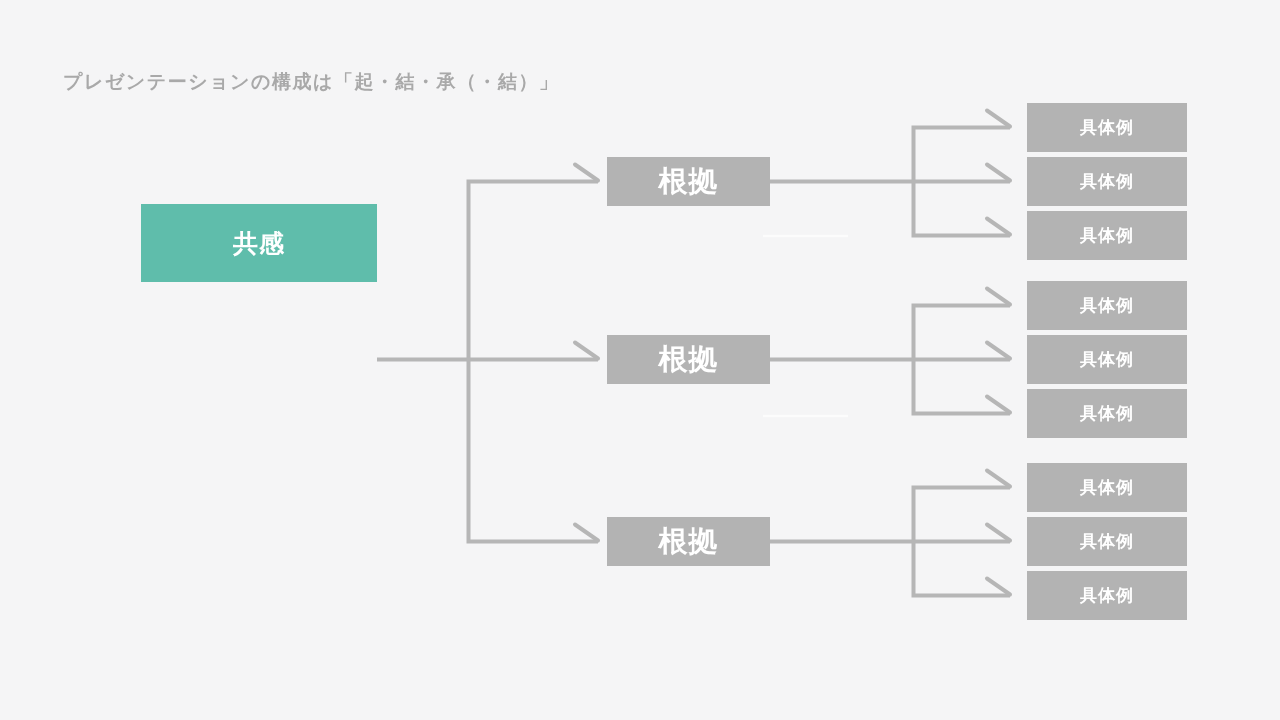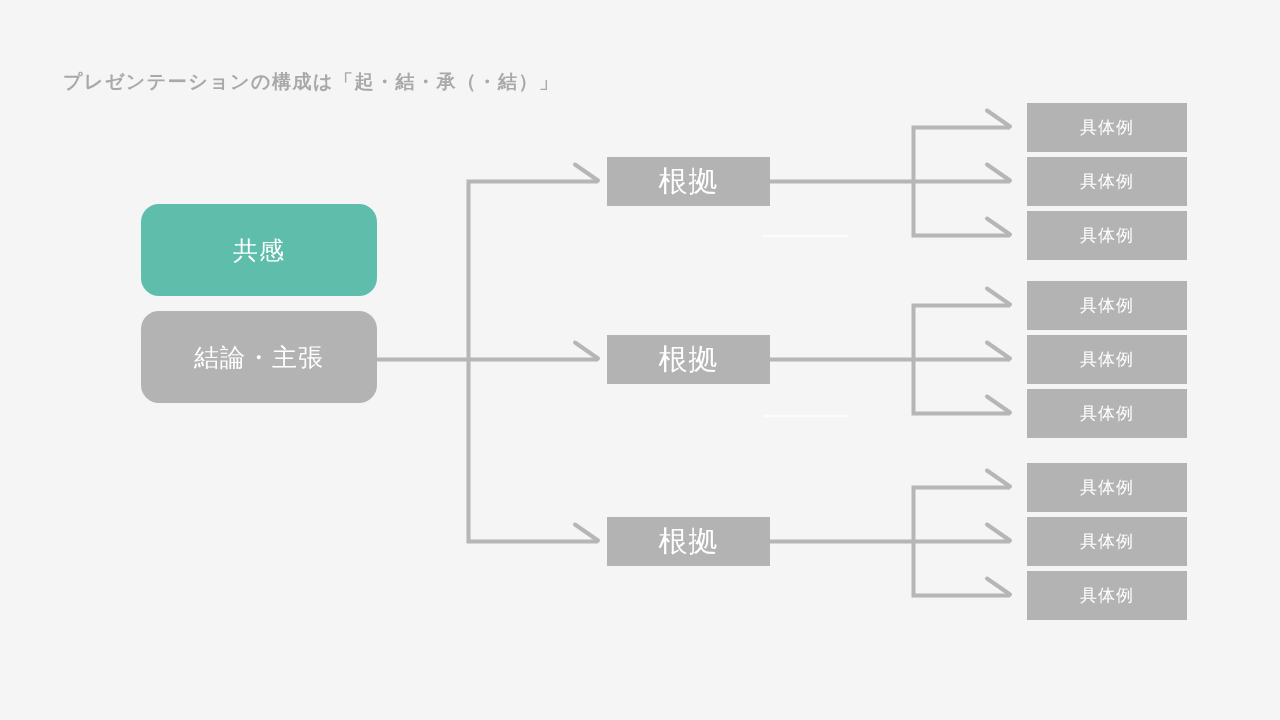--- a/index.html
+++ b/index.html
@@ -9,25 +9,25 @@
     font-family:"Liberation Sans",sans-serif;
   }
   .canvas{position:absolute;inset:0;width:1280px;height:720px;}
   .slide-title{
     position:absolute;left:63px;top:69px;
     font-size:19px;font-weight:bold;letter-spacing:1.5px;
     color:var(--c-title-gray,#A9A9A9);white-space:nowrap;
   }
   .box{
     position:absolute;display:flex;align-items:center;justify-content:center;
-    color:var(--c-box-text,#FFFFFF);font-weight:normal;text-align:right;
+    color:var(--c-box-text,#FFFFFF);font-weight:bold;text-align:right;
     background:var(--c-box-gray,#B3B3B3);
   }
   .box.teal{background:var(--c-accent-teal,#5FBDAB);}
-  .box.main{left:141px;width:236px;height:92px;font-size:25px;letter-spacing:1px;border-radius:18px;}
+  .box.main{left:141px;width:236px;height:78px;font-size:25px;letter-spacing:1px;}
   .box.reason{left:607px;width:163px;height:49px;font-size:29px;letter-spacing:1px;}
   .box.example{left:1027px;width:160px;height:49px;font-size:17px;letter-spacing:1px;}
   svg.wires{position:absolute;left:0;top:0;width:1280px;height:720px;pointer-events:none;}
   .ln{stroke:var(--c-line-gray,#B6B6B6);stroke-width:4;fill:none;}
   .barb{stroke:var(--c-line-gray,#B6B6B6);stroke-width:4;fill:none;stroke-linecap:round;}
   .ghost{stroke:var(--c-ghost-line,#FDFDFD);stroke-width:2.5;fill:none;opacity:.9;}
 </style>
 </head>
 <body>
 
@@ -59,21 +59,20 @@
     <path class="barb" d="M 987 396.5 L 1010 412.5"></path>
 
     <path class="ln" d="M 1010 487.5 H 913.5 V 595.5 H 1010"></path>
     <path class="ln" d="M 770 541.5 H 1010"></path>
     <path class="barb" d="M 987 470.5 L 1010 486.5"></path>
     <path class="barb" d="M 987 524.5 L 1010 540.5"></path>
     <path class="barb" d="M 987 578.5 L 1010 594.5"></path>
   </svg>
 
   <div class="box main teal" style="top:204px;">共感</div>
-  <div class="box main" style="top:311px;">結論・主張</div>
 
   <div class="box reason" style="top:157px;">根拠</div>
   <div class="box reason" style="top:335px;">根拠</div>
   <div class="box reason" style="top:517px;">根拠</div>
 
   <div class="box example" style="top:103px;">具体例</div>
   <div class="box example" style="top:157px;">具体例</div>
   <div class="box example" style="top:211px;">具体例</div>
 
   <div class="box example" style="top:281px;">具体例</div>

